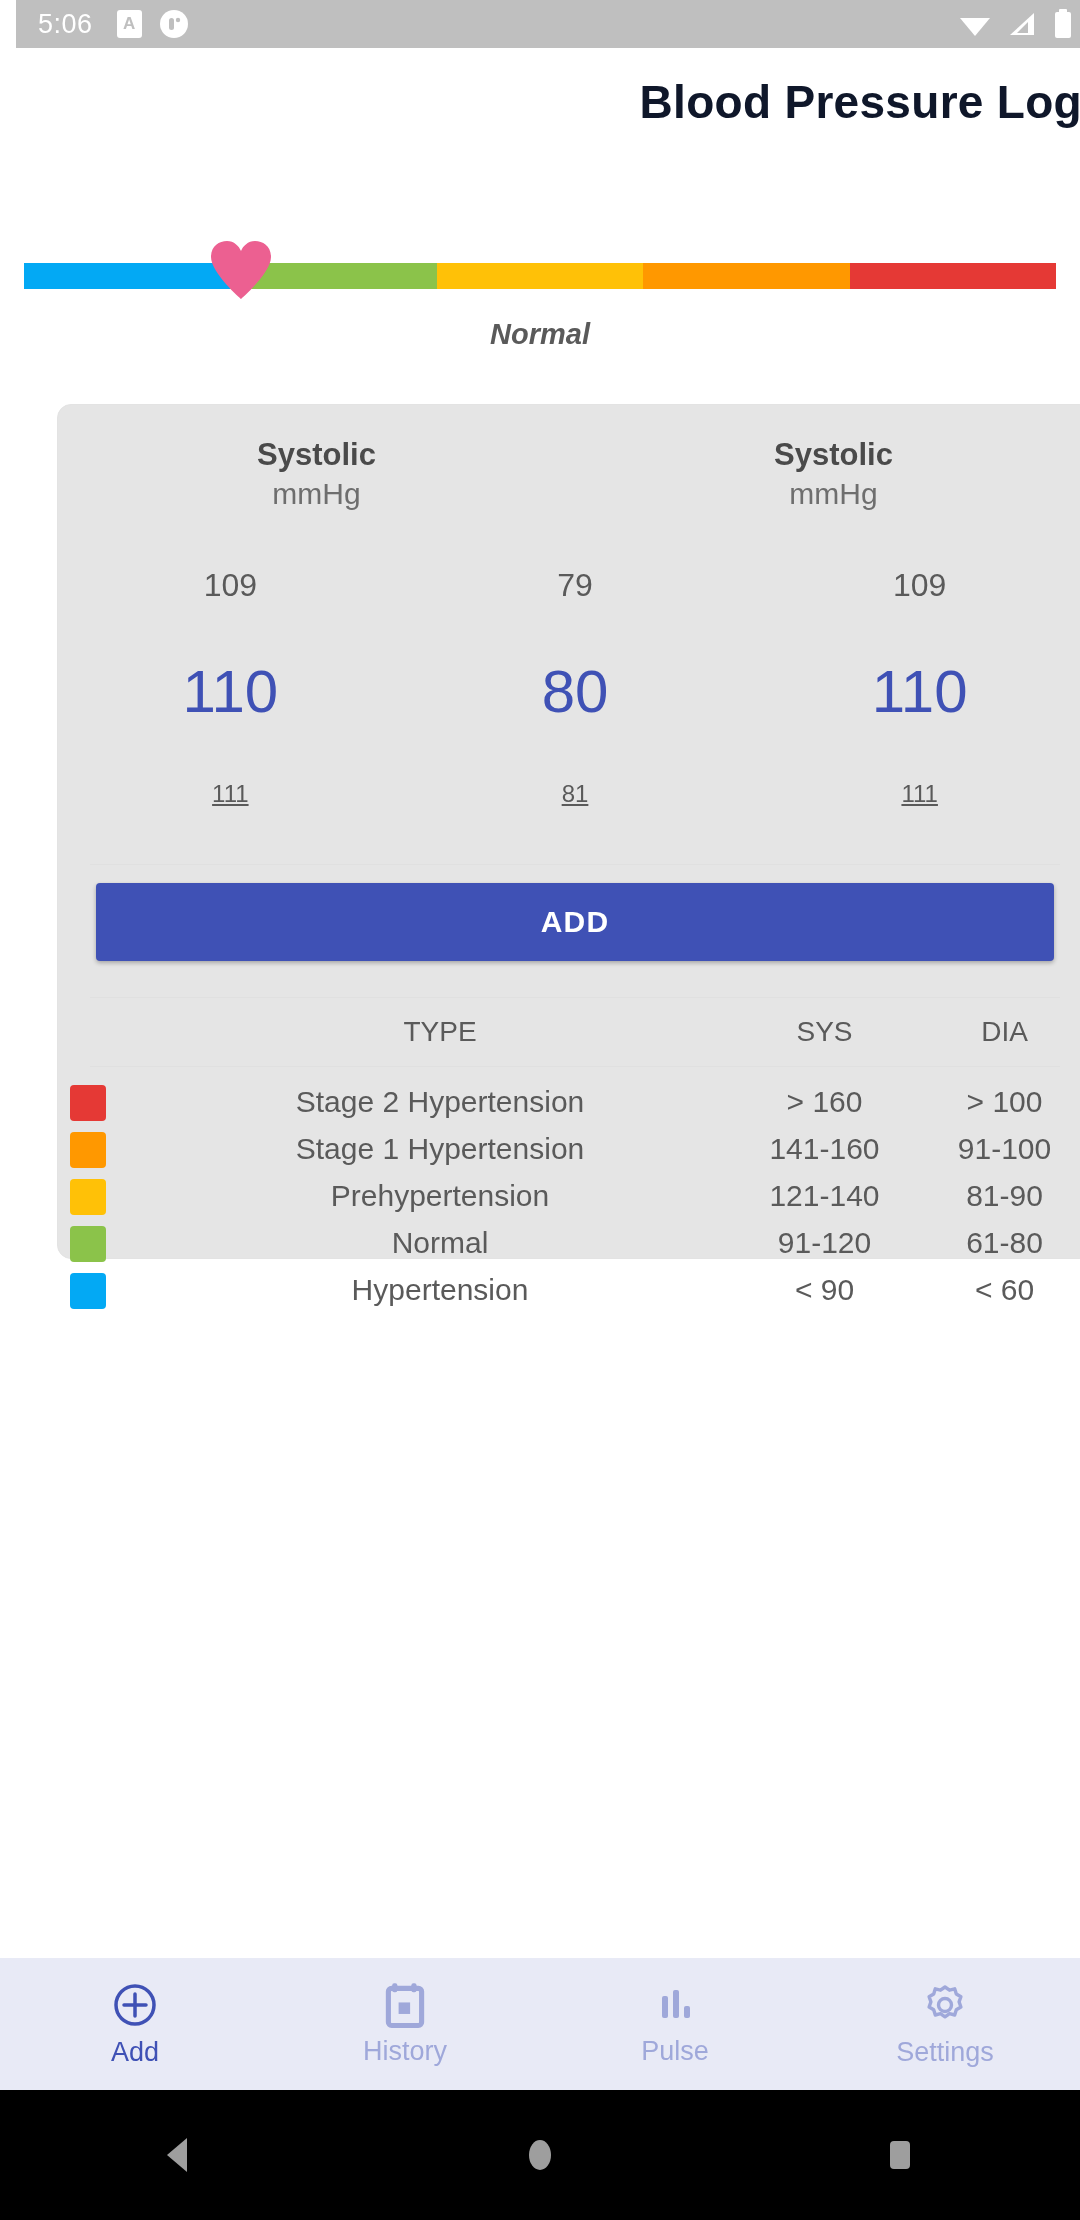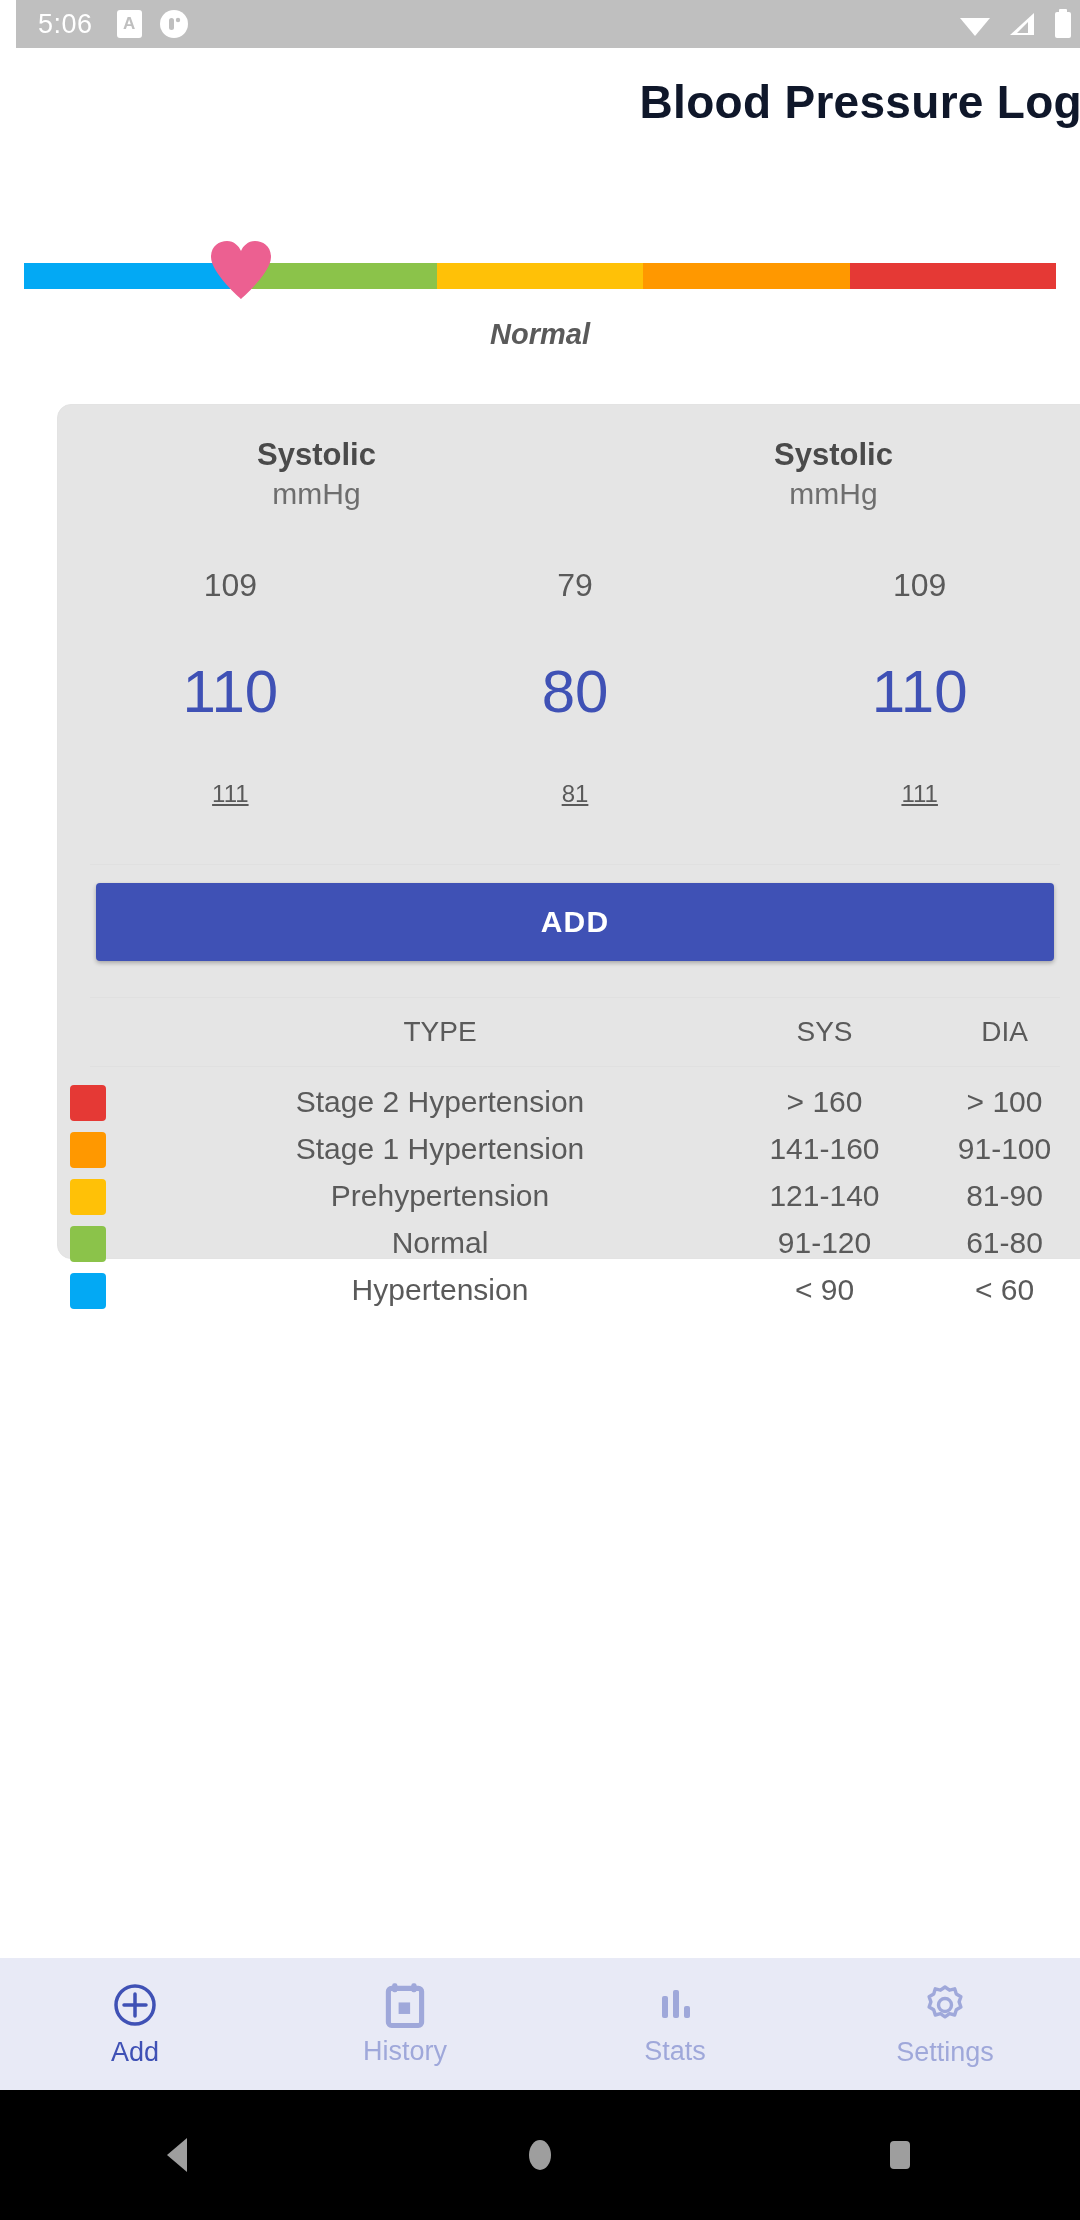--- a/index.html
+++ b/index.html
@@ -265,21 +265,21 @@
         <rect x="12" y="16" width="9" height="9" fill="#9fa8da"></rect>
       </svg>
       <span class="nav-label">History</span>
     </div>
     <div class="nav-item nav-idle">
       <svg width="46" height="46" viewBox="0 0 46 46">
         <rect x="10" y="14" width="6" height="22" rx="2" fill="#9fa8da"></rect>
         <rect x="21" y="8" width="6" height="28" rx="2" fill="#9fa8da"></rect>
         <rect x="32" y="24" width="6" height="12" rx="2" fill="#9fa8da"></rect>
       </svg>
-      <span class="nav-label">Stats</span>
+      <span class="nav-label">Pulse</span>
     </div>
     <div class="nav-item nav-idle">
       <svg width="48" height="48" viewBox="0 0 48 48">
         <path d="M24 6 l4.5 3.2 5.2-1.4 1.6 5.2 4.6 2.8 -1.8 5.1 1.8 5.1 -4.6 2.8 -1.6 5.2 -5.2-1.4 -4.5 3.2 -4.5-3.2 -5.2 1.4 -1.6-5.2 -4.6-2.8 1.8-5.1 -1.8-5.1 4.6-2.8 1.6-5.2 5.2 1.4 z" fill="none" stroke="#9fa8da" stroke-width="3.4" stroke-linejoin="round"></path>
         <circle cx="24" cy="24" r="6.5" fill="none" stroke="#9fa8da" stroke-width="3.4"></circle>
       </svg>
       <span class="nav-label">Settings</span>
     </div>
   </div>
 

